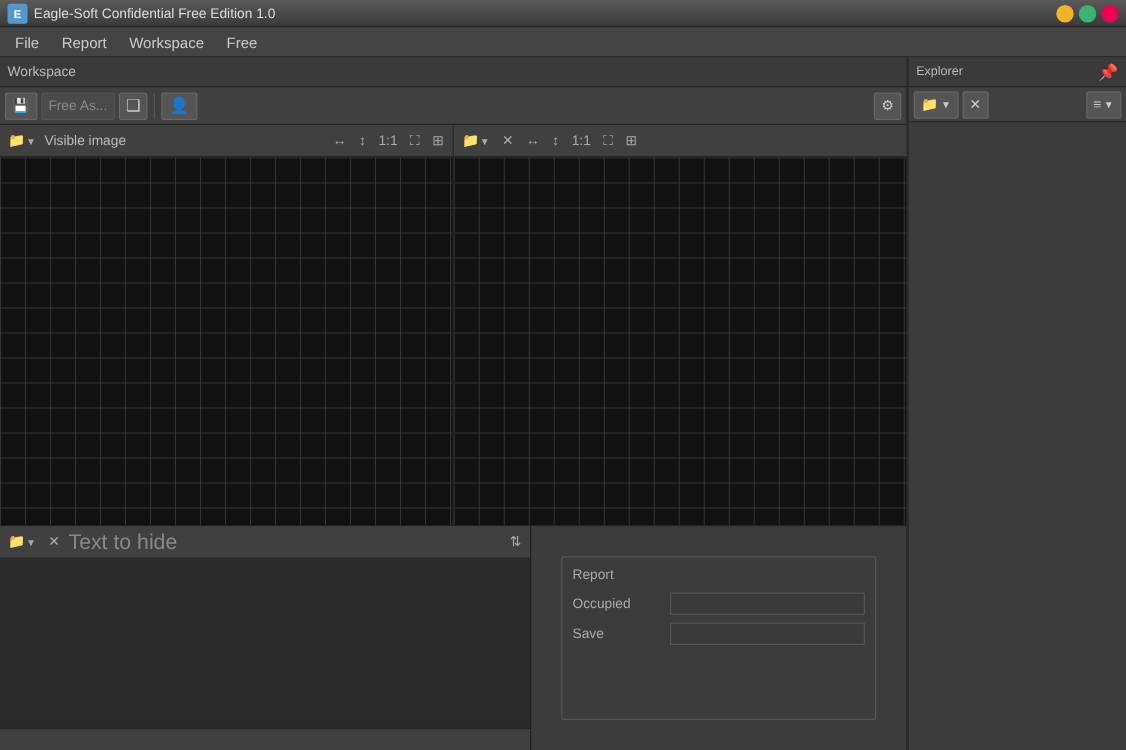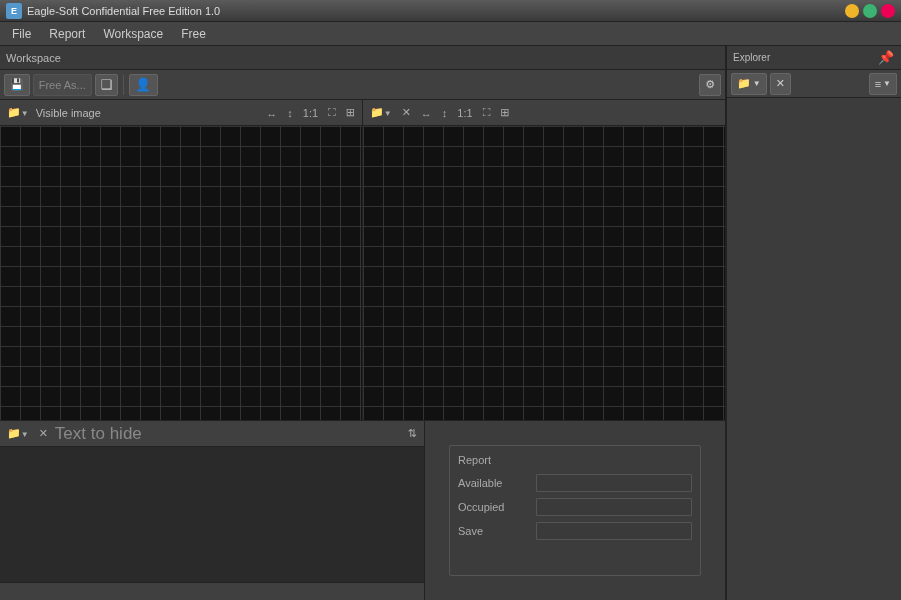--- a/index.html
+++ b/index.html
@@ -424,24 +424,20 @@
           </button>
         </div>
         <textarea id="text-area" style=""></textarea>
         <div id="text-panel-status"></div>
       </div>
 
       <div id="report-panel">
         <div id="report-box">
           <div id="report-title">Report</div>
           <div class="report-row">
-            <span class="report-label">Available</span>
-            <div class="report-value"></div>
-          </div>
-          <div class="report-row">
             <span class="report-label">Occupied</span>
             <div class="report-value"></div>
           </div>
           <div class="report-row">
             <span class="report-label">Save</span>
             <div class="report-value"></div>
           </div>
         </div>
       </div>
 

